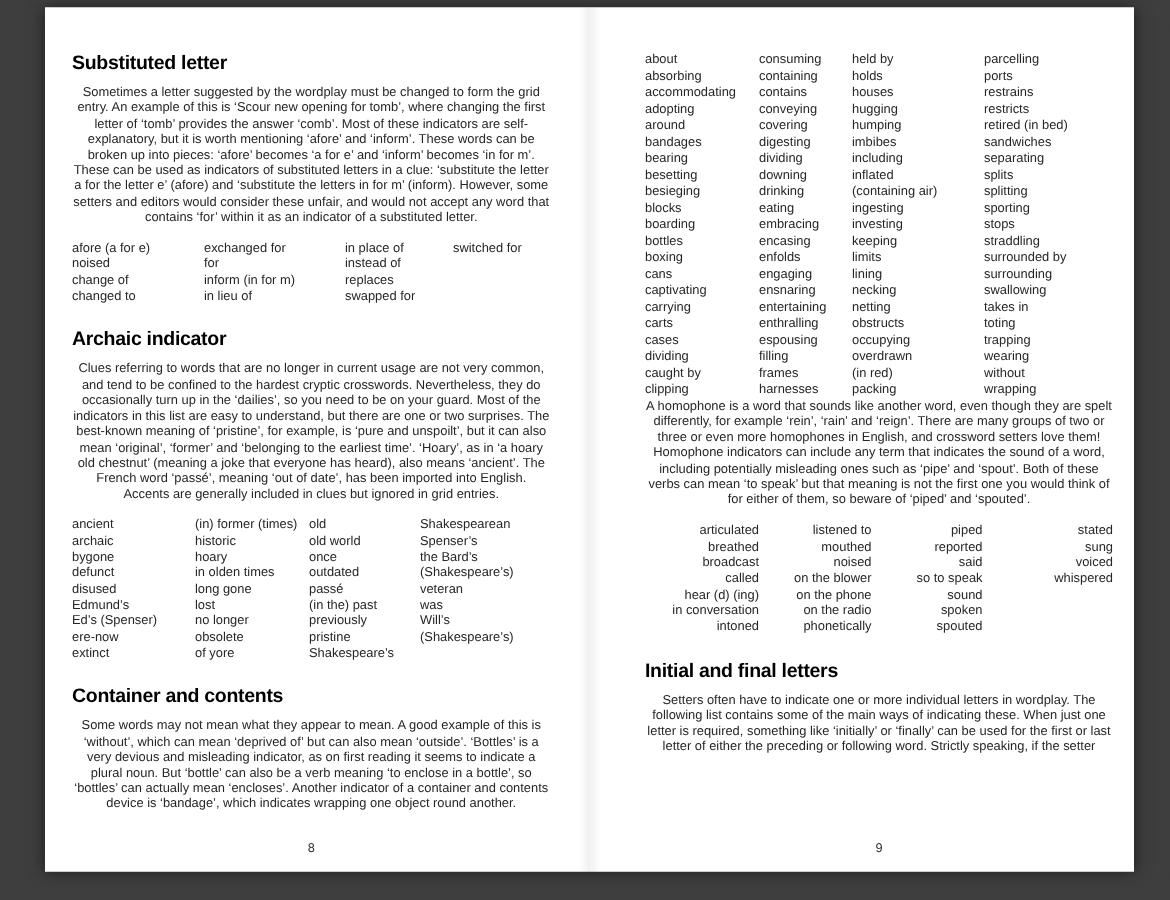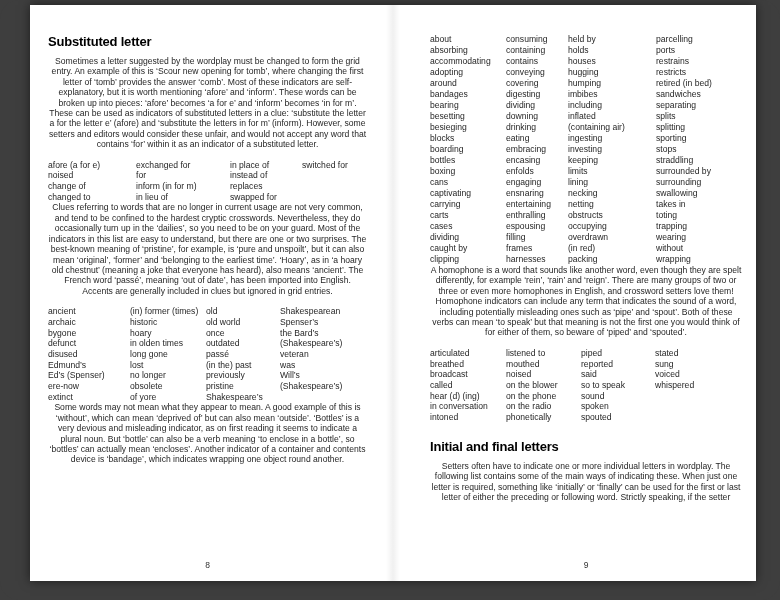--- a/index.html
+++ b/index.html
@@ -33,21 +33,21 @@
     font-size:8.6px; line-height:10.4px; color:#262626;
     letter-spacing:0; text-align:center;
   }
 
   .tbl { display:grid; font-size:8.6px; line-height:10.7px; color:#262626; margin-top:10px; }
   .tbl .cell { white-space:nowrap; overflow:visible; }
 
   .tbl-sub   { grid-template-columns: 88px 94px 72px auto; }
   .tbl-arch  { grid-template-columns: 82px 76px 74px auto; }
   .tbl-words { grid-template-columns: 76px 62px 88px auto; margin-top:0; line-height:11px; }
-  .tbl-homo  { grid-template-columns: 76px 75px 74px auto; }
+  .tbl-homo  { grid-template-columns: 76px 75px 74px auto; text-align: right; }
 
   .pageno {
     position:absolute; bottom:11px; text-align:center;
     font-size:8.5px; color:#333;
   }
   .pageno-left  { left:18px; right:26px; }
   .pageno-right { left:37px; right:14px; }
 </style>
 </head>
 <body>
@@ -70,20 +70,21 @@
           <span class="cell">change of</span>
           <span class="cell">inform (in for m)</span>
           <span class="cell">replaces</span>
           <span class="cell"></span>
           <span class="cell">changed to</span>
           <span class="cell">in lieu of</span>
           <span class="cell">swapped for</span>
           <span class="cell"></span>
         </div>
 
+      <h2 class="heading">Archaic indicator</h2>
       <p class="body">Clues referring to words that are no longer in current usage are not very common, and tend to be confined to the hardest cryptic crosswords. Nevertheless, they do occasionally turn up in the ‘dailies’, so you need to be on your guard. Most of the indicators in this list are easy to understand, but there are one or two surprises. The best-known meaning of ‘pristine’, for example, is ‘pure and unspoilt’, but it can also mean ‘original’, ‘former’ and ‘belonging to the earliest time’. ‘Hoary’, as in ‘a hoary old chestnut’ (meaning a joke that everyone has heard), also means ‘ancient’. The French word ‘passé’, meaning ‘out of date’, has been imported into English. Accents are generally included in clues but ignored in grid entries.</p>
       <div class="tbl tbl-arch">
           <span class="cell">ancient</span>
           <span class="cell">(in) former (times)</span>
           <span class="cell">old</span>
           <span class="cell">Shakespearean</span>
           <span class="cell">archaic</span>
           <span class="cell">historic</span>
           <span class="cell">old world</span>
           <span class="cell">Spenser’s</span>
@@ -110,20 +111,21 @@
           <span class="cell">ere-now</span>
           <span class="cell">obsolete</span>
           <span class="cell">pristine</span>
           <span class="cell">(Shakespeare’s)</span>
           <span class="cell">extinct</span>
           <span class="cell">of yore</span>
           <span class="cell">Shakespeare’s</span>
           <span class="cell"></span>
         </div>
 
+      <h2 class="heading">Container and contents</h2>
       <p class="body">Some words may not mean what they appear to mean. A good example of this is ‘without’, which can mean ‘deprived of’ but can also mean ‘outside’. ‘Bottles’ is a very devious and misleading indicator, as on first reading it seems to indicate a plural noun. But ‘bottle’ can also be a verb meaning ‘to enclose in a bottle’, so ‘bottles’ can actually mean ‘encloses’. Another indicator of a container and contents device is ‘bandage’, which indicates wrapping one object round another.</p>
 
       <div class="pageno pageno-left">8</div>
     </div>
 
     <div class="page right">
       <div class="tbl tbl-words">
           <span class="cell">about</span>
           <span class="cell">consuming</span>
           <span class="cell">held by</span>

